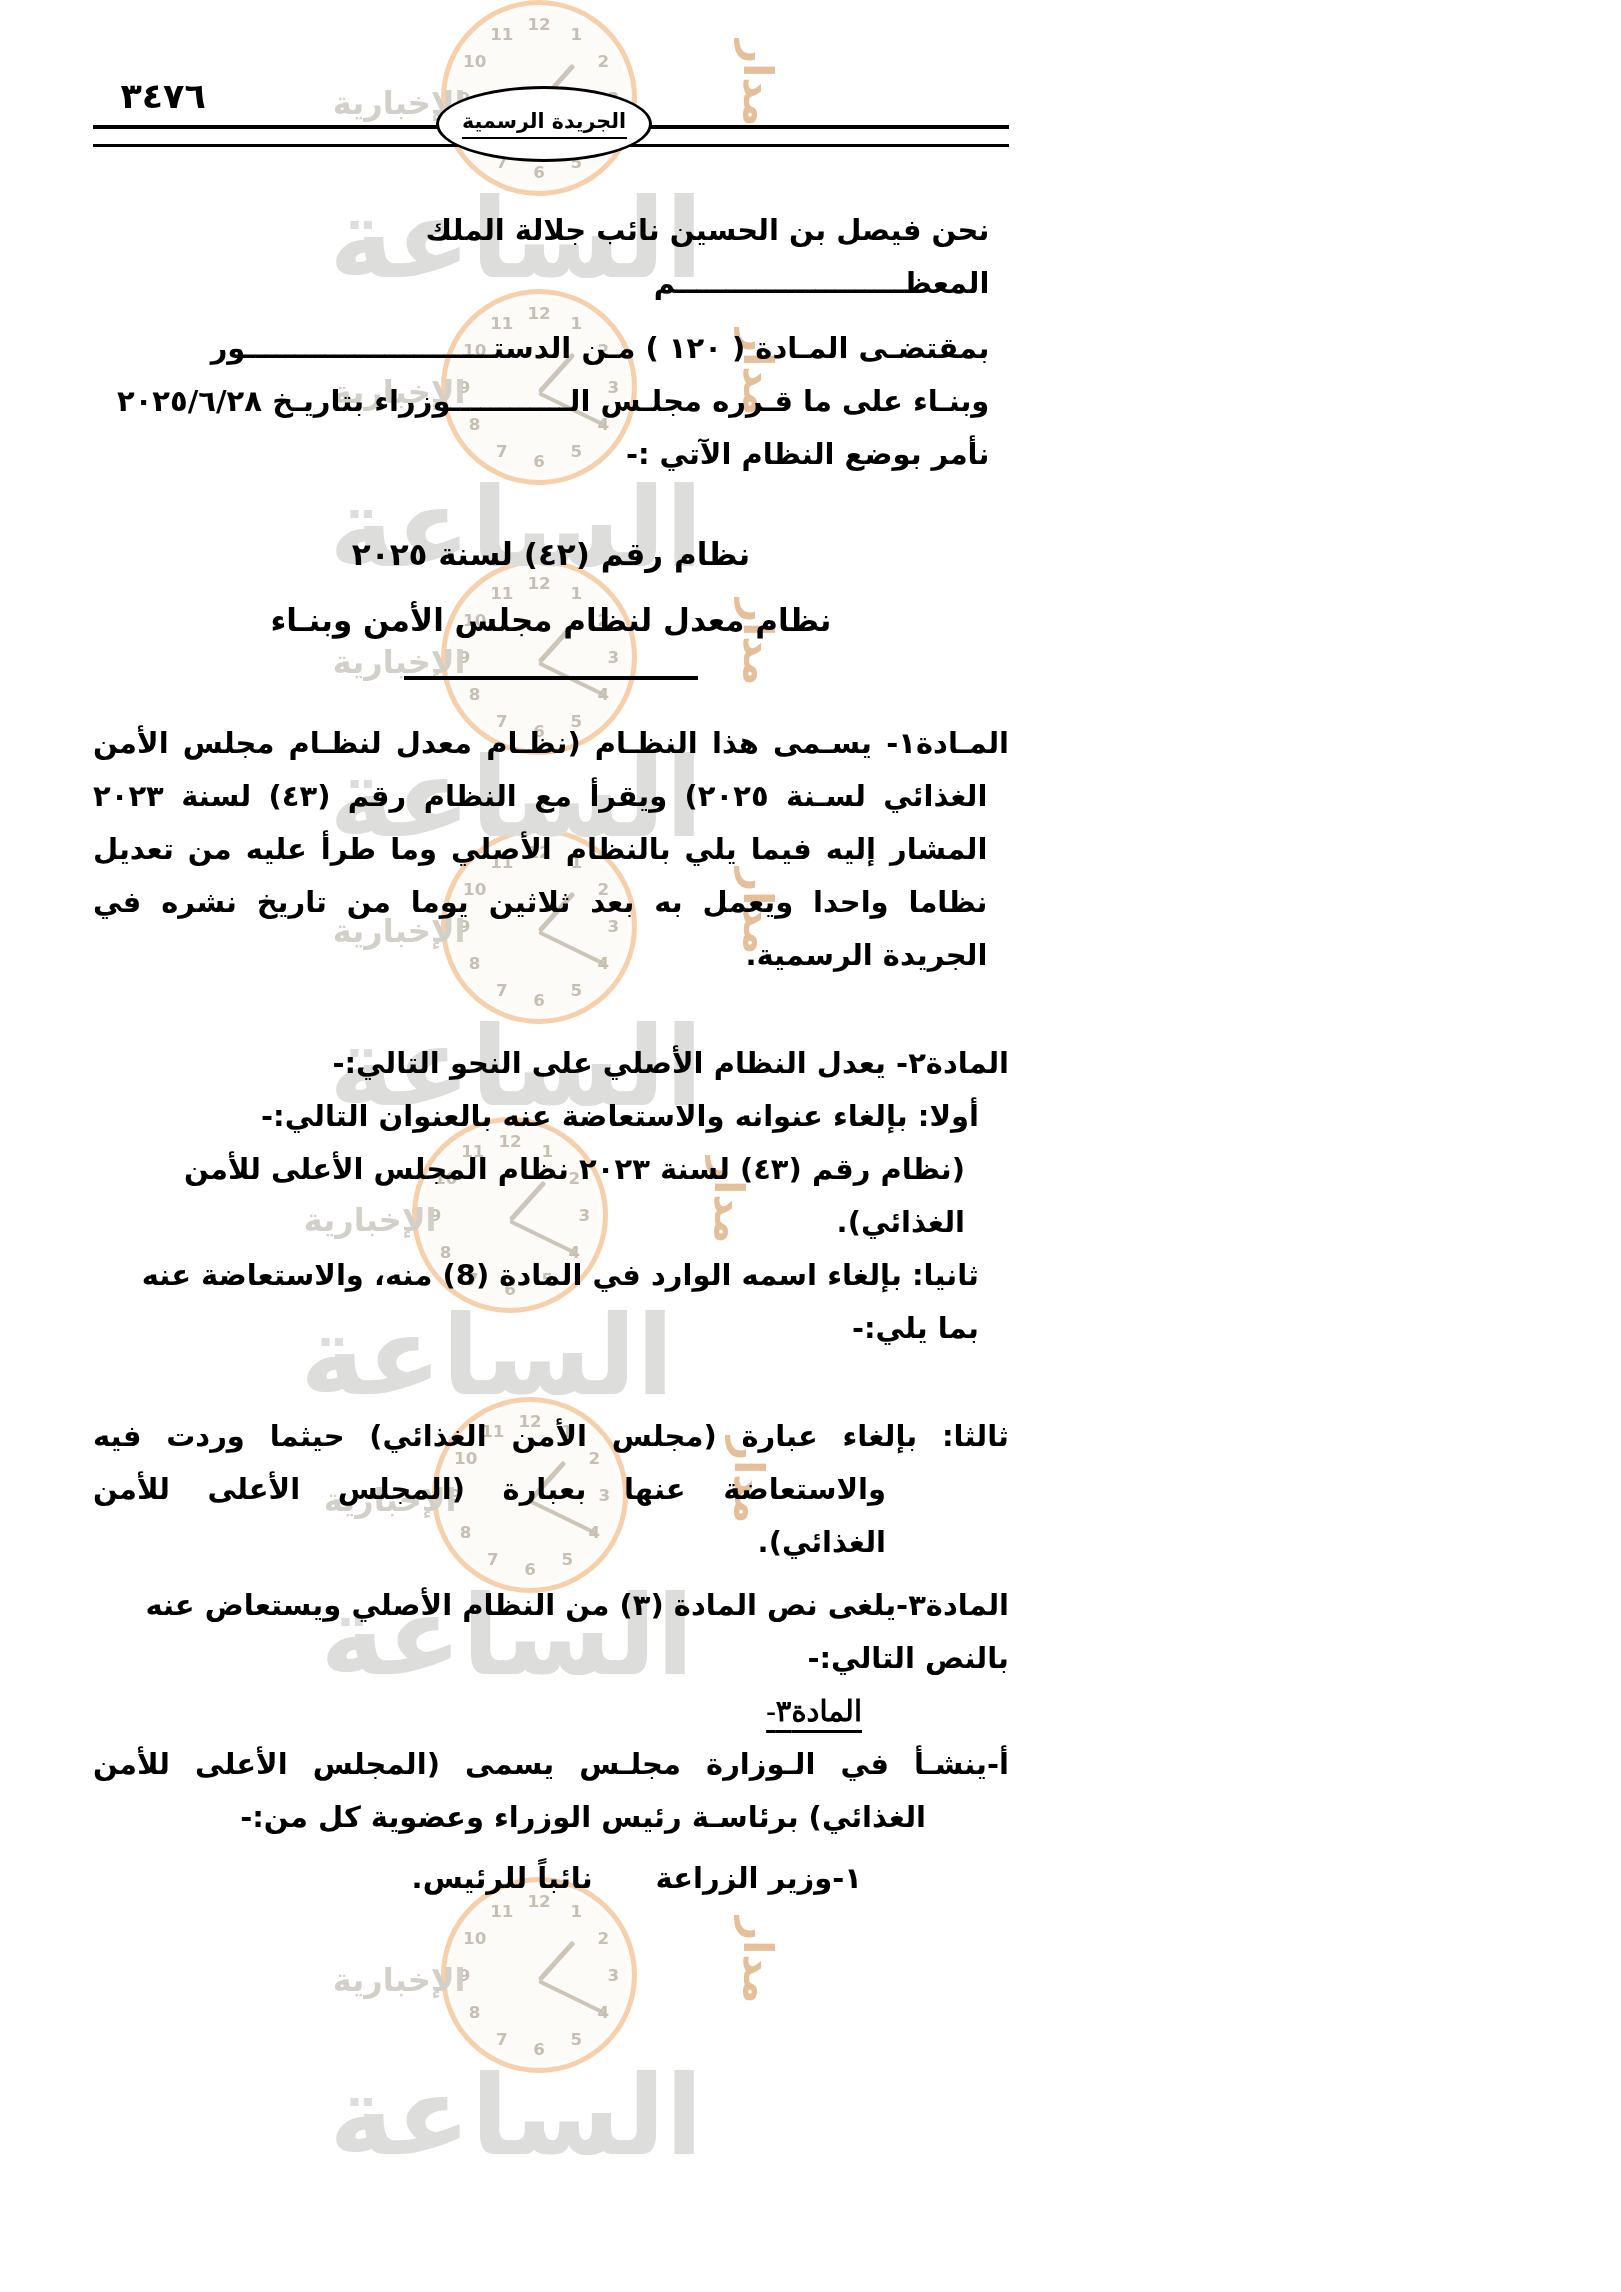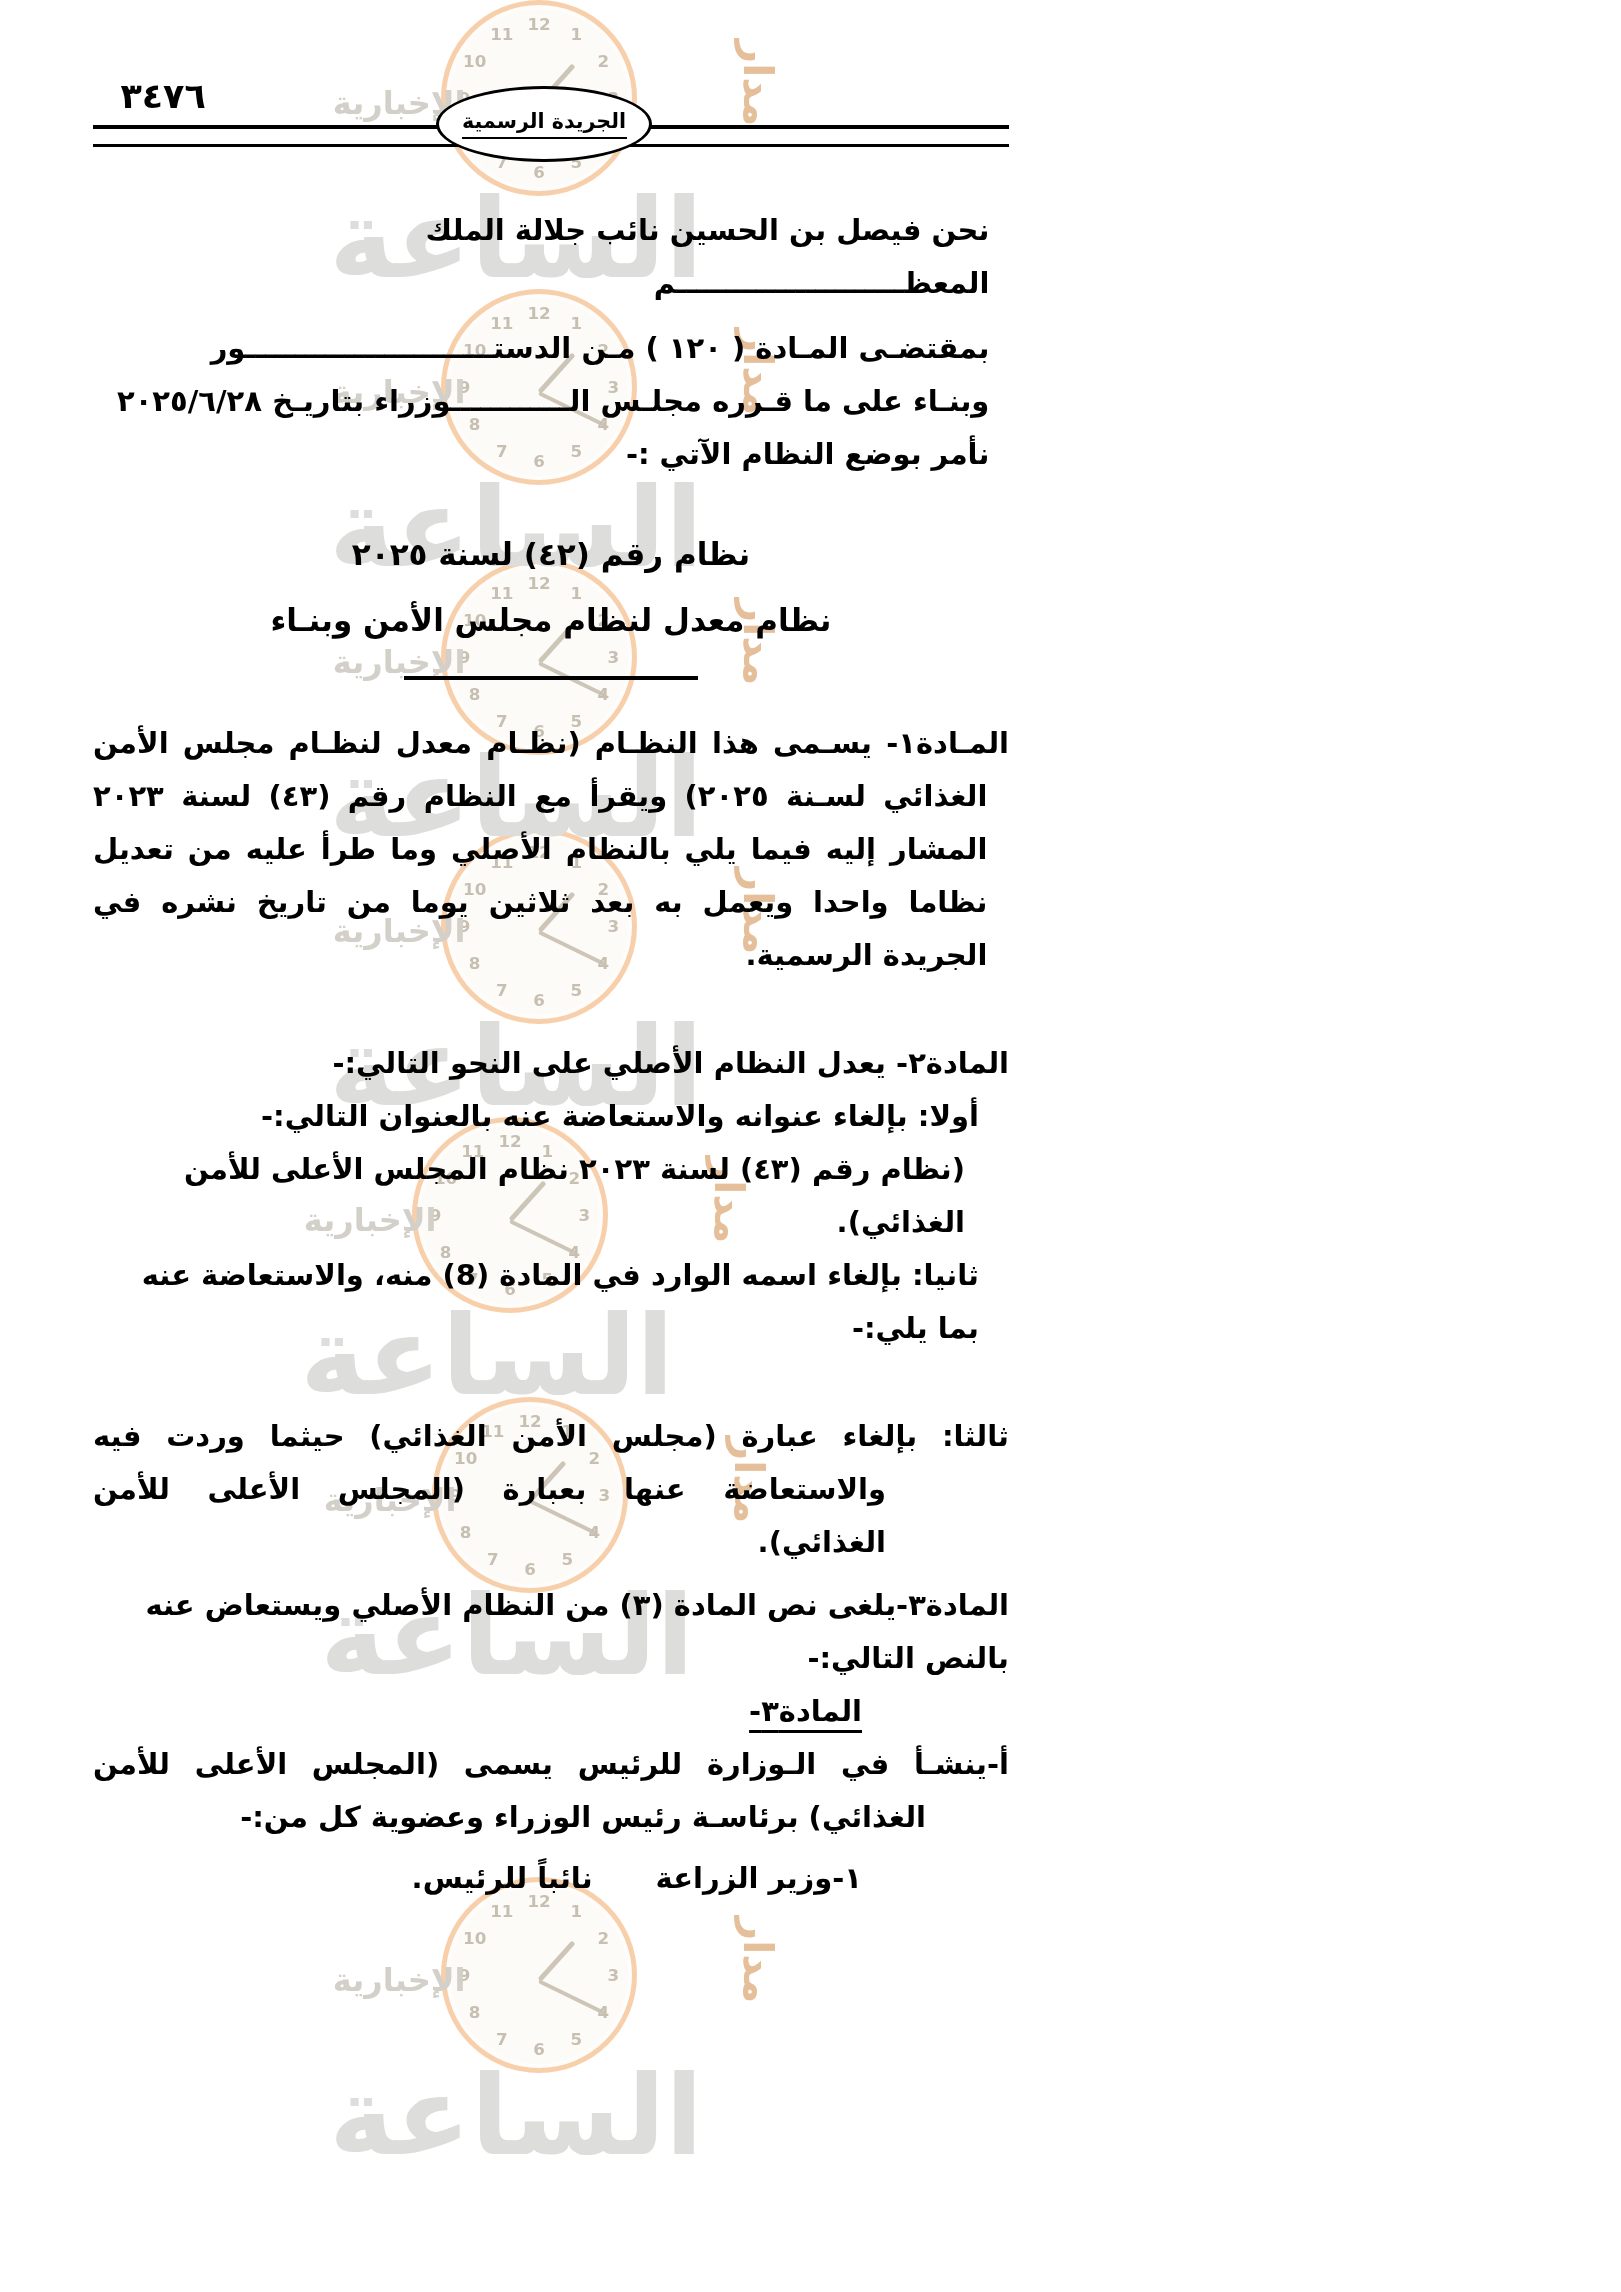--- a/index.html
+++ b/index.html
@@ -50,21 +50,21 @@
   .t2 { margin-top:13.7px; }
   .title-rule { width:294px; height:3.9px; background:#000; margin:29px auto 0; }
 
   .j { text-align:justify; }
   .hang-22  { padding-right:21.6px;  text-indent:-21.6px; }
   .hang-85  { padding-right:83px;  text-indent:-83px; }
   .hang-125 { padding-right:123px; text-indent:-123px; }
   .mr-20  { margin-right:30px; }
   .mr-45  { margin-right:44px; }
   .mr-125 { margin-right:123px; }
-  .mr-150 { margin-right:147px; }
+  .mr-150 { margin-right:147px;font-family:Liberation Serif, serif; }
   .mt-38 { margin-top:37px; }
   .mt-56 { margin-top:55px; }
   .mt-10 { margin-top:9.8px; }
   .underlined { text-decoration:underline; text-decoration-thickness:2.9px; text-underline-offset:8.8px; }
   .member-row { display:flex; gap:63px; margin-right:147px; margin-top:7.8px; }
 </style>
 </head>
 <body>
 
 <div class="page">
@@ -244,21 +244,21 @@
 
       <p class="mt-56">المادة٢- يعدل النظام الأصلي على النحو التالي:-</p>
       <p class="mr-20">أولا: بإلغاء عنوانه والاستعاضة عنه بالعنوان التالي:-</p>
       <p class="mr-45">(نظام رقم (٤٣) لسنة ٢٠٢٣ نظام المجلس الأعلى للأمن الغذائي).</p>
       <p class="mr-20">ثانيا: بإلغاء اسمه الوارد في المادة (8) منه، والاستعاضة عنه بما يلي:-</p>
 
       <p class="j hang-125 mt-56">ثالثا: بإلغاء عبارة (مجلس الأمن الغذائي) حيثما وردت فيه والاستعاضة عنها بعبارة (المجلس الأعلى للأمن الغذائي).</p>
 
       <p class="mt-10">المادة٣-يلغى نص المادة (٣) من النظام الأصلي ويستعاض عنه بالنص التالي:-</p>
       <p class="mr-150"><span class="underlined">المادة٣-</span></p>
-      <p class="j hang-85">أ-ينشـأ في الـوزارة للرئيس يسمى (المجلس الأعلى للأمن الغذائي) برئاسـة رئيس الوزراء وعضوية كل من:-</p>
+      <p class="j hang-85">أ-ينشـأ في الـوزارة مجلـس يسمى (المجلس الأعلى للأمن الغذائي) برئاسـة رئيس الوزراء وعضوية كل من:-</p>
 
       <p class="member-row">
         <span>١-وزير الزراعة</span>
         <span>نائباً للرئيس.</span>
       </p>
 
     </div>
   </div>
 </div>
 

